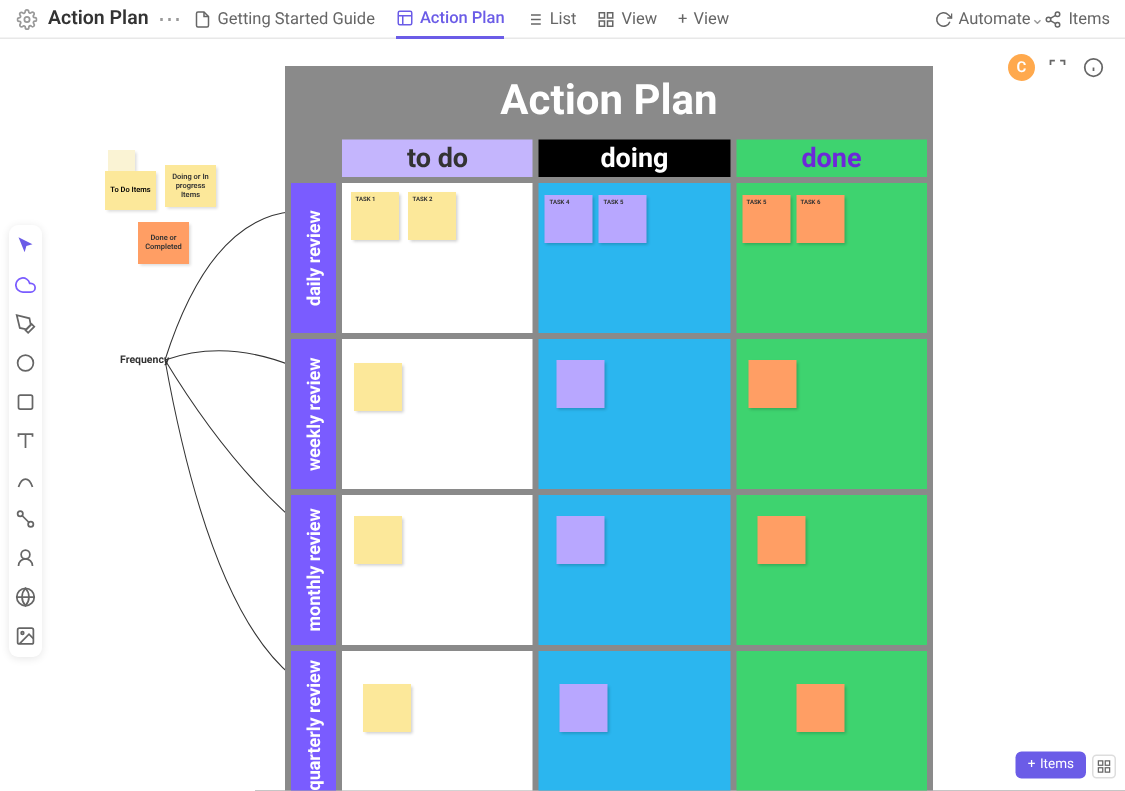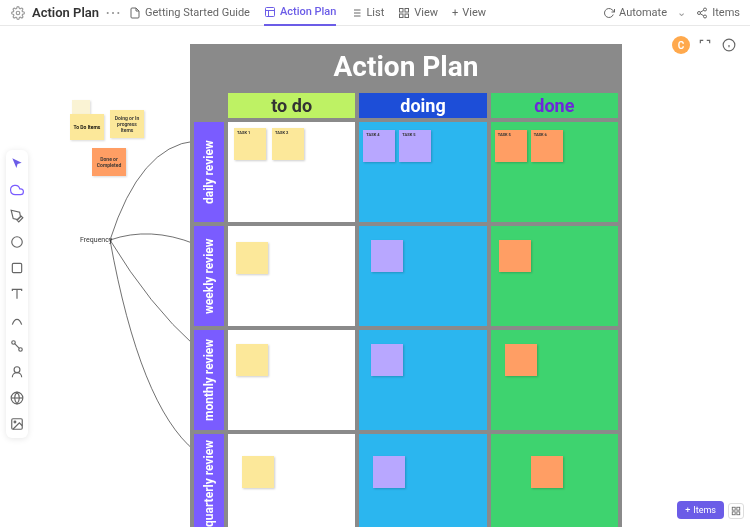--- a/index.html
+++ b/index.html
@@ -5,43 +5,43 @@
 *{margin:0;padding:0;box-sizing:border-box;font-family:-apple-system,BlinkMacSystemFont,"Segoe UI",Roboto,sans-serif}
 body{width:750px;height:527px;background:#fff;position:relative;overflow:hidden}
 .topbar{height:26px;display:flex;align-items:center;padding:0 10px;border-bottom:1px solid #e8e8e8}
 .tb-icon{width:16px;height:16px;display:flex;align-items:center;justify-content:center;color:#999;margin-right:6px}
 .tb-title{font-size:13px;font-weight:600;color:#333;margin-right:6px}
 .tb-menu{width:14px;display:flex;align-items:center;color:#999;margin-right:10px}
 .tabs{display:flex;align-items:flex-end;gap:14px;font-size:11px;color:#666}
 .tab{display:flex;align-items:center;gap:4px;cursor:pointer;height:26px}
 .tab.active{color:#6b5ce7;border-bottom:2px solid #6b5ce7;font-weight:500}
 .tab-icon{width:12px;height:12px}
-.tb-right{margin-left:auto;display:flex;align-items:center;gap:10px;font-size:11px;color:#666}
+.tb-right{margin-left:auto;display:flex;align-items:center;gap:0;font-size:11px;color:#666}
 .tb-link{display:flex;align-items:center;gap:4px;cursor:pointer}
 .header-right{position:absolute;top:36px;right:12px;display:flex;align-items:center;gap:6px}
 .avatar{width:18px;height:18px;border-radius:50%;background:#ffa94d;color:#fff;font-size:10px;display:flex;align-items:center;justify-content:center;font-weight:600}
 .hr-btn{width:18px;height:18px;display:flex;align-items:center;justify-content:center;color:#666;cursor:pointer}
 .toolbar{position:absolute;left:6px;top:150px;width:22px;background:#fff;border-radius:6px;box-shadow:0 1px 6px rgba(0,0,0,0.1);display:flex;flex-direction:column;align-items:center;padding:6px 0;gap:10px}
 .tool{width:16px;height:16px;display:flex;align-items:center;justify-content:center;color:#666;cursor:pointer}
 .tool.sel{color:#6b5ce7}
 .canvas{position:absolute;left:0;top:26px;right:0;bottom:0}
 .legend{position:absolute;left:70px;top:78px}
 .note{position:absolute;width:34px;height:26px;font-size:5px;font-weight:600;display:flex;align-items:center;justify-content:center;text-align:center;padding:2px;box-shadow:1px 1px 2px rgba(0,0,0,0.15)}
 .note-y{background:#fce89a}
 .note-o{background:#ff9e64;color:#333}
 .note-y2{background:#fce89a;color:#333}
 .note-tiny{width:18px;height:14px;font-size:4px;background:#faf3d4}
-.freq-label{position:absolute;left:80px;top:210px;font-size:7px;font-weight:400;color:#333}
+.freq-label{position:absolute;left:80px;top:210px;font-size:7px;font-weight:700;color:#333}
 svg.lines{position:absolute;left:0;top:0;pointer-events:none}
 .board{position:absolute;left:190px;top:18px;width:432px;background:#8a8a8a;padding:0 0 6px 0}
 .board-title{text-align:center;color:#fff;font-size:28px;font-weight:700;padding:6px 0;background:#8a8a8a}
 .cols-header{display:flex;margin:4px 4px 0 38px;gap:4px}
 .col-h{flex:1;text-align:center;font-size:18px;font-weight:700;padding:2px 0}
-.col-h.todo{background:#bef264;color:#333}
-.col-h.doing{background:#1d4ed8;color:#fff}
+.col-h.todo{background:#c4b5fd;color:#333}
+.col-h.doing{background:#000000;color:#fff}
 .col-h.done{background:#3ed36f;color:#6d28d9}
 .rows{display:flex;flex-direction:column;gap:4px;margin:4px 4px 0 4px}
 .row{display:flex;gap:4px;height:100px}
 .row-label{width:30px;background:#7a5cff;color:#fff;display:flex;align-items:center;justify-content:center;writing-mode:vertical-rl;transform:rotate(180deg);font-size:12px;font-weight:700;line-height:1}
 .cell{flex:1;position:relative}
 .cell.todo{background:#fff}
 .cell.doing{background:#2bb6ef}
 .cell.done{background:#3ed36f}
 .sticky{position:absolute;width:32px;height:32px;box-shadow:1px 1px 2px rgba(0,0,0,0.2)}
 .sticky.y{background:#fce89a}

